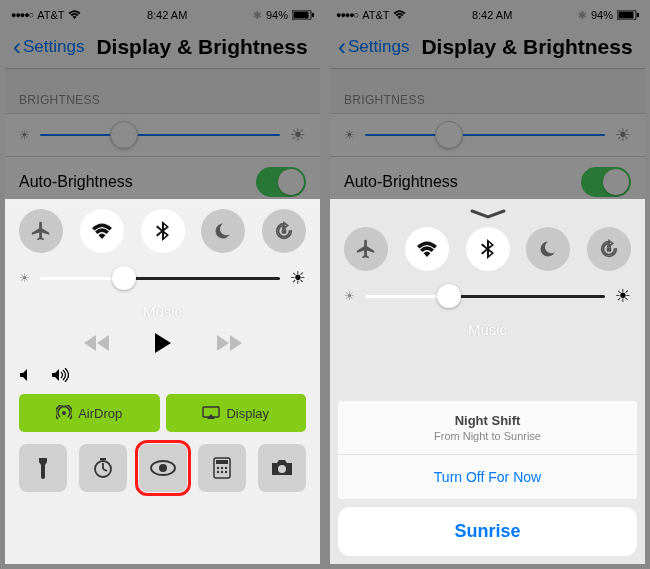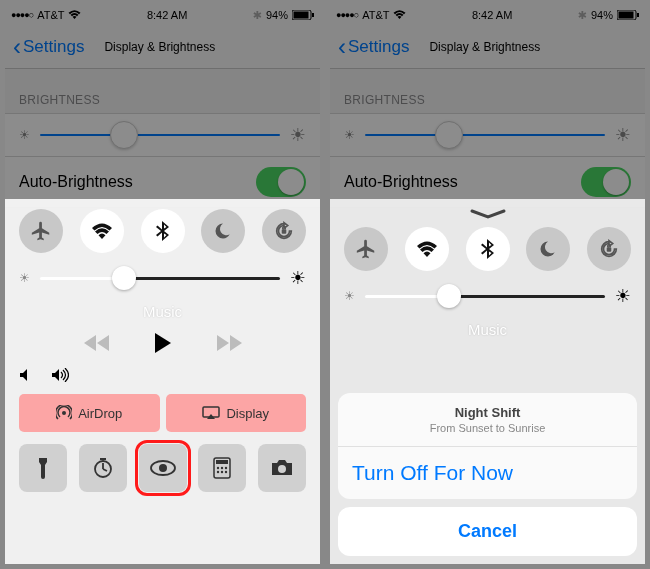--- a/index.html
+++ b/index.html
@@ -5,21 +5,21 @@
   * { margin: 0; padding: 0; box-sizing: border-box; font-family: -apple-system, "Helvetica Neue", Arial, sans-serif; }
   body { background: #888; display: flex; gap: 10px; padding: 5px; width: 650px; height: 569px; }
   .phone { width: 315px; height: 559px; background: #f2f2f2; position: relative; overflow: hidden; }
   .dim-overlay { position: absolute; inset: 0; background: rgba(0,0,0,0.45); pointer-events: none; z-index: 5; }
   .status-bar { height: 20px; background: #f7f7f7; display: flex; align-items: center; justify-content: space-between; padding: 0 6px; font-size: 11px; color: #000; }
   .status-left, .status-right { display: flex; align-items: center; gap: 4px; }
   .dots { letter-spacing: -1px; font-size: 9px; }
   .nav-bar { height: 44px; background: #f7f7f7; display: flex; align-items: center; padding: 0 8px; border-bottom: 1px solid #c8c8c8; }
   .back { display: flex; align-items: center; color: #007aff; font-size: 17px; }
   .back-chev { font-size: 24px; margin-right: 2px; line-height: 1; }
-  .title { font-weight: 400; font-size: 12px; margin-left: 20px; }
+  .title { font-weight: 700; font-size: 21px; margin-left: 12px; }
   .section-label { padding: 24px 14px 6px; font-size: 12px; color: #8a8a8d; letter-spacing: 0.3px; }
   .brightness-row { background: #fff; border-top: 1px solid #d8d8d8; border-bottom: 1px solid #d8d8d8; padding: 10px 14px; display: flex; align-items: center; gap: 10px; }
   .slider-track { flex: 1; height: 2px; background: #007aff; position: relative; border-radius: 2px; }
   .slider-knob { width: 28px; height: 28px; background: #fff; border: 1px solid #ccc; border-radius: 50%; position: absolute; top: 50%; transform: translate(-50%,-50%); box-shadow: 0 1px 3px rgba(0,0,0,0.2); }
   .auto-row { background: #fff; border-bottom: 1px solid #d8d8d8; padding: 10px 14px; display: flex; align-items: center; justify-content: space-between; font-size: 16px; }
   .toggle { width: 50px; height: 30px; background: #4cd964; border-radius: 15px; position: relative; }
   .toggle::after { content: ""; position: absolute; right: 2px; top: 2px; width: 26px; height: 26px; background: #fff; border-radius: 50%; box-shadow: 0 1px 2px rgba(0,0,0,0.3); }
   .sun-icon { font-size: 12px; color: #888; }
   .sun-icon.big { font-size: 18px; }
 
@@ -32,32 +32,32 @@
   .cc-slider { display: flex; align-items: center; gap: 10px; margin-bottom: 14px; }
   .cc-slider .track { flex: 1; height: 3px; background: #000; position: relative; border-radius: 2px; }
   .cc-slider .track.fill { background: linear-gradient(to right, #fff 0%, #fff var(--p,35%), #222 var(--p,35%), #222 100%); }
   .cc-slider .knob { width: 24px; height: 24px; background: #fff; border-radius: 50%; position: absolute; top: 50%; transform: translate(-50%,-50%); box-shadow: 0 1px 3px rgba(0,0,0,0.3); }
   .music-label { text-align: center; color: #fff; font-size: 15px; text-shadow: 0 0 2px rgba(0,0,0,0.2); margin-bottom: 12px; }
   .playback { display: flex; justify-content: center; gap: 42px; align-items: center; margin-bottom: 14px; }
   .playback .pb { font-size: 22px; color: #bcbcbc; }
   .playback .play { color: #000; font-size: 26px; }
   .vol-row { display: flex; align-items: center; gap: 10px; margin-bottom: 12px; }
   .share-row { display: flex; gap: 6px; margin-bottom: 12px; }
-  .share-btn { flex: 1; height: 38px; background: #fca5a5; border-radius: 5px; display: flex; align-items: center; justify-content: center; gap: 6px; font-size: 13px; color: #333; }
+  .share-btn { flex: 1; height: 38px; background: #84cc16; border-radius: 5px; display: flex; align-items: center; justify-content: center; gap: 6px; font-size: 13px; color: #333; }
   .app-row { display: flex; gap: 10px; justify-content: space-between; }
   .app-btn { width: 48px; height: 48px; background: #d0d0d0; border-radius: 8px; display: flex; align-items: center; justify-content: center; font-size: 22px; color: #333; }
   .app-btn.highlight { outline: 3px solid #ff1a1a; outline-offset: 1px; }
 
   
   .action-sheet { position: absolute; left: 8px; right: 8px; bottom: 8px; z-index: 20; }
-  .sheet-group { background: #fafafa; border-radius: 12px; overflow: hidden; margin-bottom: 8px; }
+  .sheet-group { background: #fafafa; border-radius: 3px; overflow: hidden; margin-bottom: 8px; }
   .sheet-header { padding: 12px; text-align: center; border-bottom: 1px solid #e0e0e0; }
   .sheet-header .ttl { font-size: 13px; font-weight: 600; color: #444; }
   .sheet-header .sub { font-size: 11px; color: #888; margin-top: 2px; }
-  .sheet-btn { padding: 14px; font-size: 21px; color: #007aff; border-bottom: 1px solid #e0e0e0; }
+  .sheet-btn { padding: 14px; text-align: center; font-size: 14px; color: #007aff; border-bottom: 1px solid #e0e0e0; }
   .sheet-btn:last-child { border-bottom: none; }
   .sheet-cancel { background: #fff; border-radius: 12px; padding: 14px; text-align: center; font-size: 18px; font-weight: 600; color: #007aff; }
   svg { display: block; }
 </style>
 </head>
 <body>
 
 <div class="phone">
   <div class="status-bar">
     <div class="status-left">
@@ -331,19 +331,19 @@
     </div>
     <div class="music-label">Music</div>
   </div>
 
   <div class="dim-overlay"></div>
 
   <div class="action-sheet">
     <div class="sheet-group">
       <div class="sheet-header">
         <div class="ttl">Night Shift</div>
-        <div class="sub">From Sunset to Sunrise</div>
+        <div class="sub">From Night to Sunrise</div>
       </div>
       <div class="sheet-btn">Turn Off For Now</div>
     </div>
-    <div class="sheet-cancel">Cancel</div>
+    <div class="sheet-cancel">Sunrise</div>
   </div>
 </div>
 
 </body></html>

